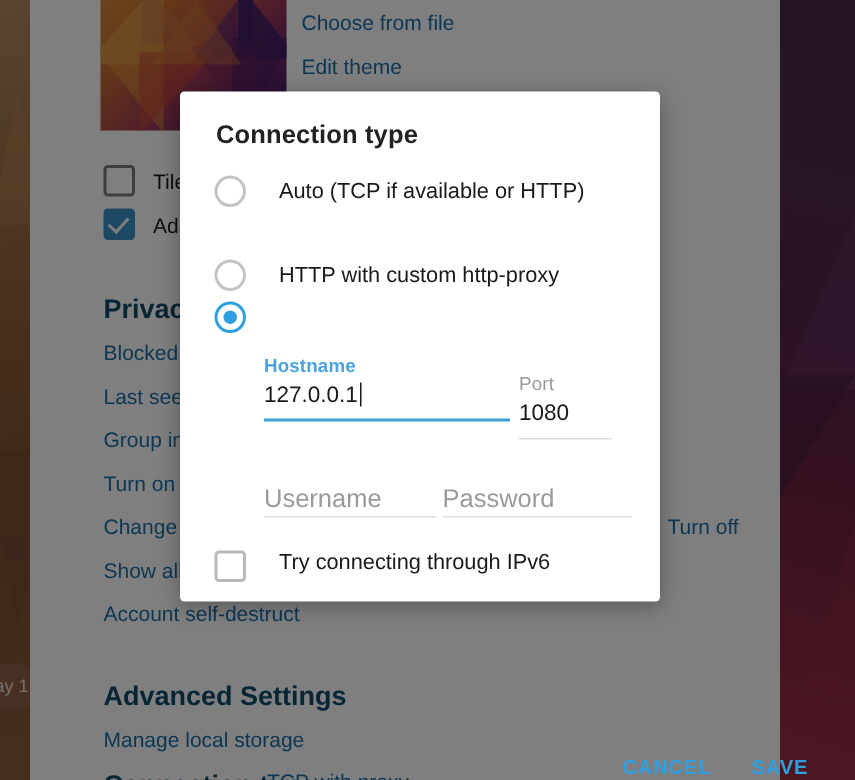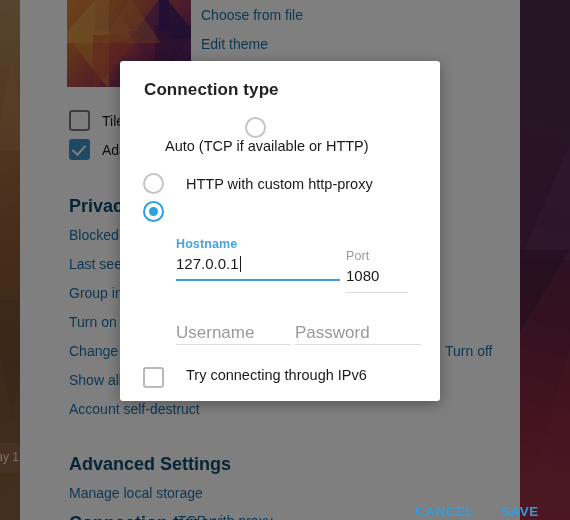--- a/index.html
+++ b/index.html
@@ -278,21 +278,21 @@
     <div class="bg-link" style="left:158px;top:513px;">TCP with proxy</div>
   </div>
 </div>
 
 <div id="overlay"></div>
 
 <div id="dialog">
 
   <div class="dlg-title">Connection type</div>
 
-  <div class="radio-row" style="top:56px;flex-direction:column;">
+  <div class="radio-row" style="top:56px;">
     <span class="radio"></span>
     <span class="radio-label">Auto (TCP if available or HTTP)</span>
   </div>
 
   <div class="radio-row" style="top:112px;">
     <span class="radio"></span>
     <span class="radio-label">HTTP with custom http-proxy</span>
   </div>
 
   <div class="radio-row" style="top:140px;">

